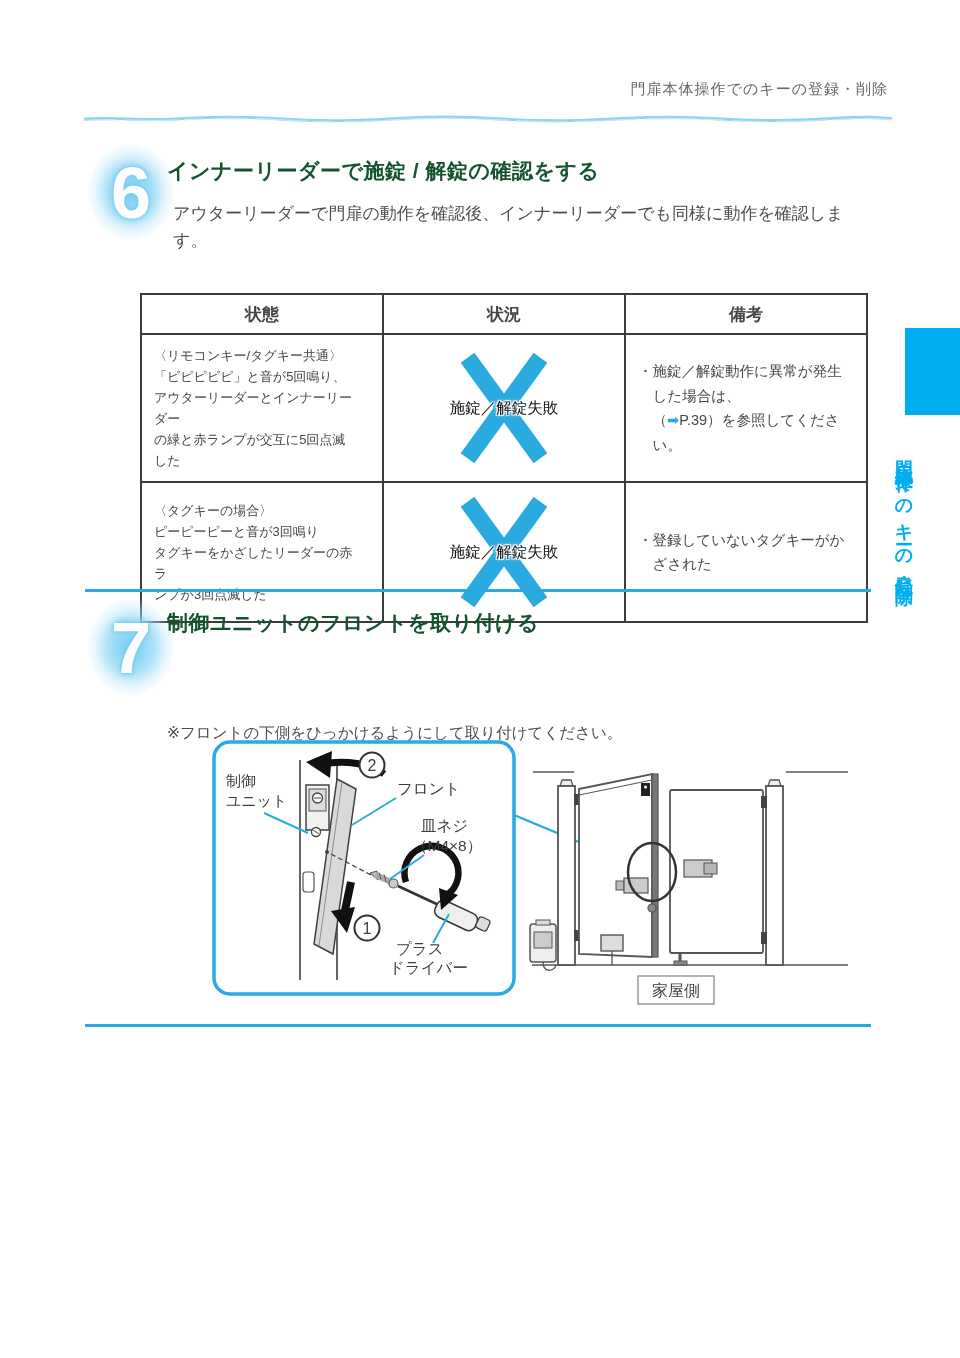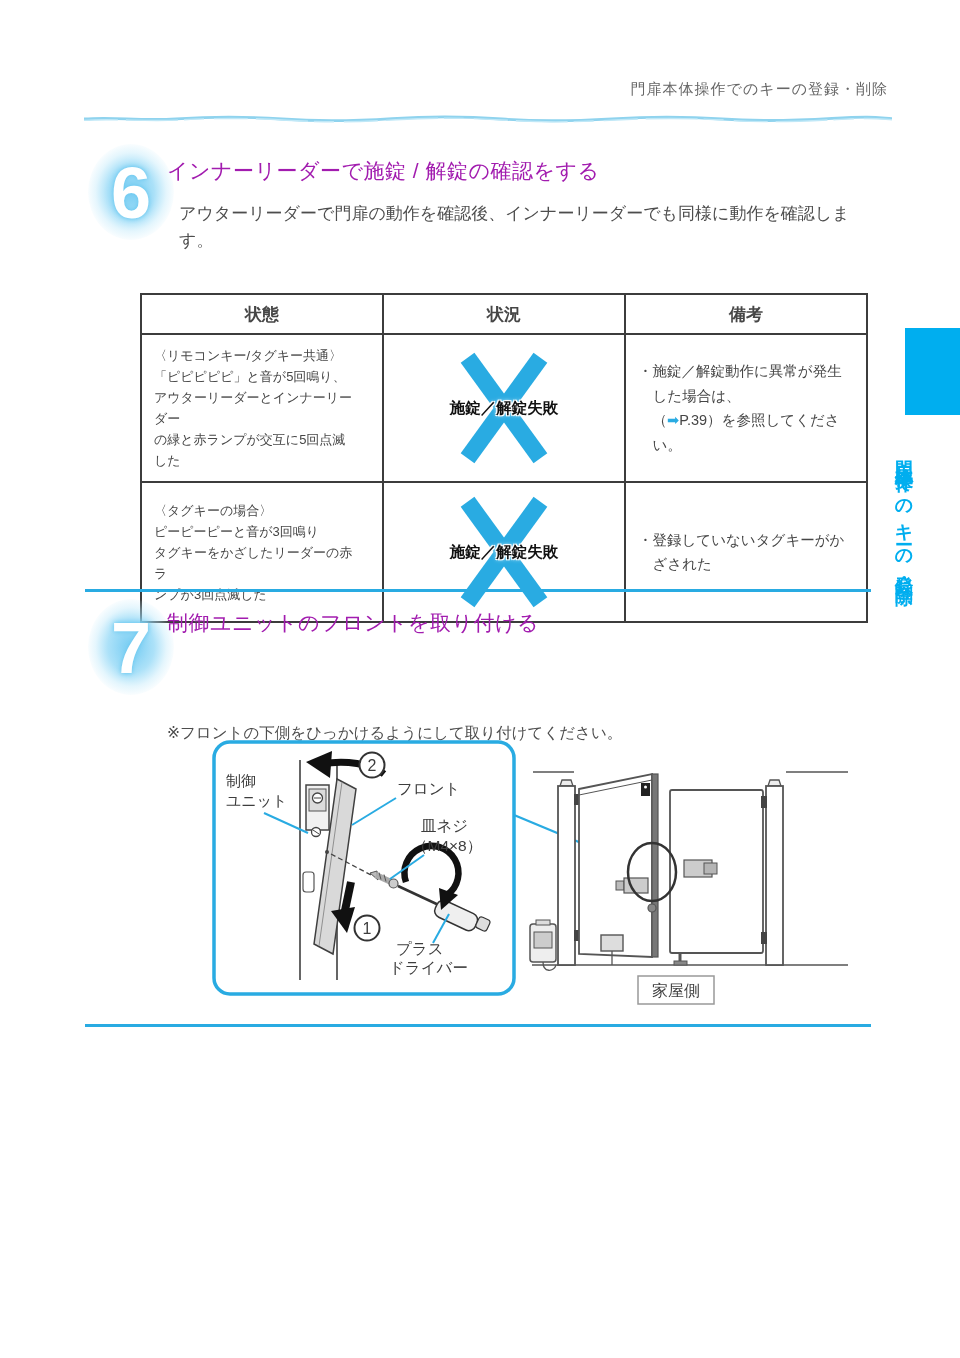--- a/index.html
+++ b/index.html
@@ -7,40 +7,40 @@
         font-family:"Liberation Sans","DejaVu Sans",sans-serif;color:#4d4d4d;}
   
   .header-title{position:absolute;top:80px;right:72px;font-size:15px;color:#666;letter-spacing:1px;}
   .wavy{position:absolute;top:113px;left:84px;width:808px;height:12px;}
   
   .badge{position:absolute;width:78px;height:102px;display:flex;align-items:center;justify-content:center;}
   .badge .glow{position:absolute;left:-4px;top:2px;width:86px;height:96px;border-radius:50%;
       background:radial-gradient(ellipse at center,rgba(110,201,242,.95) 0%,rgba(140,214,246,.72) 38%,rgba(185,231,250,.38) 58%,rgba(255,255,255,0) 74%);}
   .badge .num{position:relative;font-size:72px;font-weight:800;color:#fff;line-height:1;
       text-shadow:0 0 4px #63c6f0,0 0 9px #8ad4f3;}
-  .step-title{position:absolute;left:167px;font-size:21px;font-weight:normal;color:#a21caf;letter-spacing:.5px;}
-  .step-body{position:absolute;left:179px;font-size:17px;line-height:1.58;color:#4d4d4d;}
+  .step-title{position:absolute;left:167px;font-size:21px;font-weight:bold;color:#14532d;letter-spacing:.5px;}
+  .step-body{position:absolute;left:173px;font-size:17px;line-height:1.58;color:#4d4d4d;}
   .note{position:absolute;left:167px;font-size:15.5px;color:#4d4d4d;}
   .arrow-blue{color:#29abe2;}
   .bold{font-weight:bold;}
   
   table.status{position:absolute;left:140px;top:293px;width:728px;border-collapse:collapse;table-layout:fixed;border-radius:9px;}
   table.status th,table.status td{border:2px solid #3c3c3c;color:#464646;vertical-align:middle;}
   table.status th{height:36px;font-size:17px;font-weight:600;text-align:center;}
   td.state{width:263px;font-size:13px;line-height:1.62;padding:10px 28px 10px 12px;white-space:pre-line;height:118px;}
   td.status-cell{width:134px;text-align:center;}
   td.remark{width:331px;font-size:14.5px;line-height:1.7;padding:8px 10px 8px 12px;}
   .remark-flex{display:flex;}
   .remark-flex .bullet{flex:0 0 14px;}
   .xwrap{position:relative;width:110px;height:104px;margin:0 auto;}
   .xbar{position:absolute;left:50%;top:50%;width:124px;height:17px;background:#29abe2;}
   .xbar.a{transform:translate(-50%,-50%) rotate(54deg);}
   .xbar.b{transform:translate(-50%,-50%) rotate(-54deg);}
   .xlabel{position:absolute;left:50%;top:50%;transform:translate(-50%,-50%);white-space:nowrap;
-     font-size:15.5px;font-weight:bold;color:#111;z-index:2;
+     font-size:15.5px;font-weight:normal;color:#111;z-index:2;
      text-shadow:-1px -1px 0 #fff,1px -1px 0 #fff,-1px 1px 0 #fff,1px 1px 0 #fff,0 0 3px #fff,0 0 5px #fff;}
   
   .divider{position:absolute;left:85px;width:786px;height:3px;background:#29abe2;}
   
   .side-tab{position:absolute;left:905px;top:328px;width:55px;height:87px;background:#00aeef;}
   .side-vertical{position:absolute;left:892px;top:446px;writing-mode:vertical-rl;font-size:18px;
       color:#00aeef;letter-spacing:3px;font-weight:600;}
   
   .diagram-svg{position:absolute;left:200px;top:732px;}
   .diagram-svg text{font-family:"Liberation Sans","DejaVu Sans",sans-serif;fill:#3d3d3d;}

